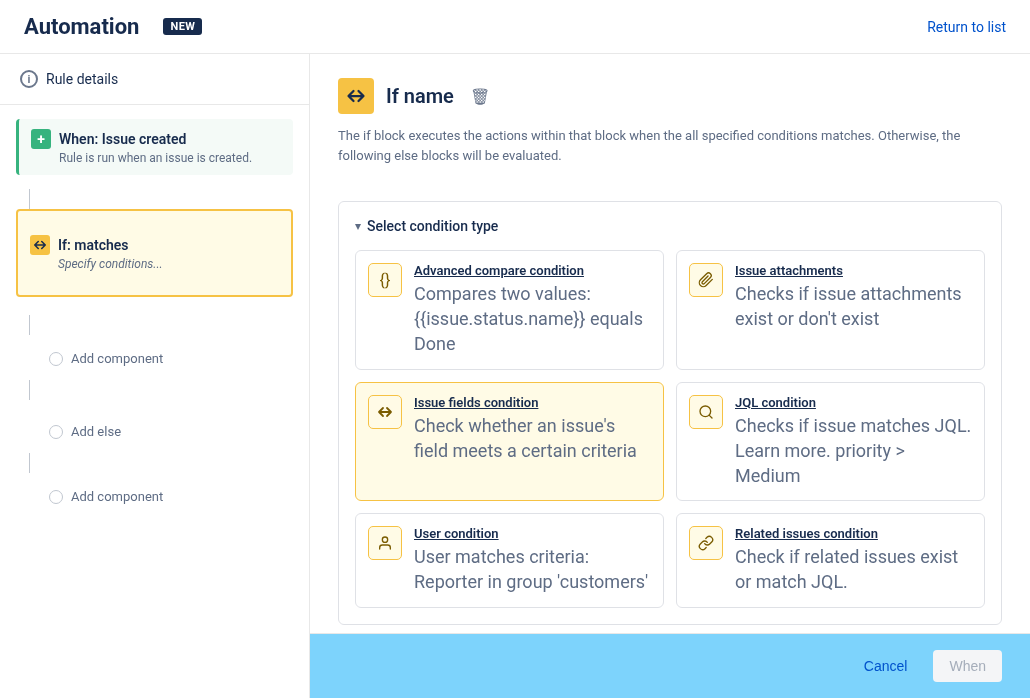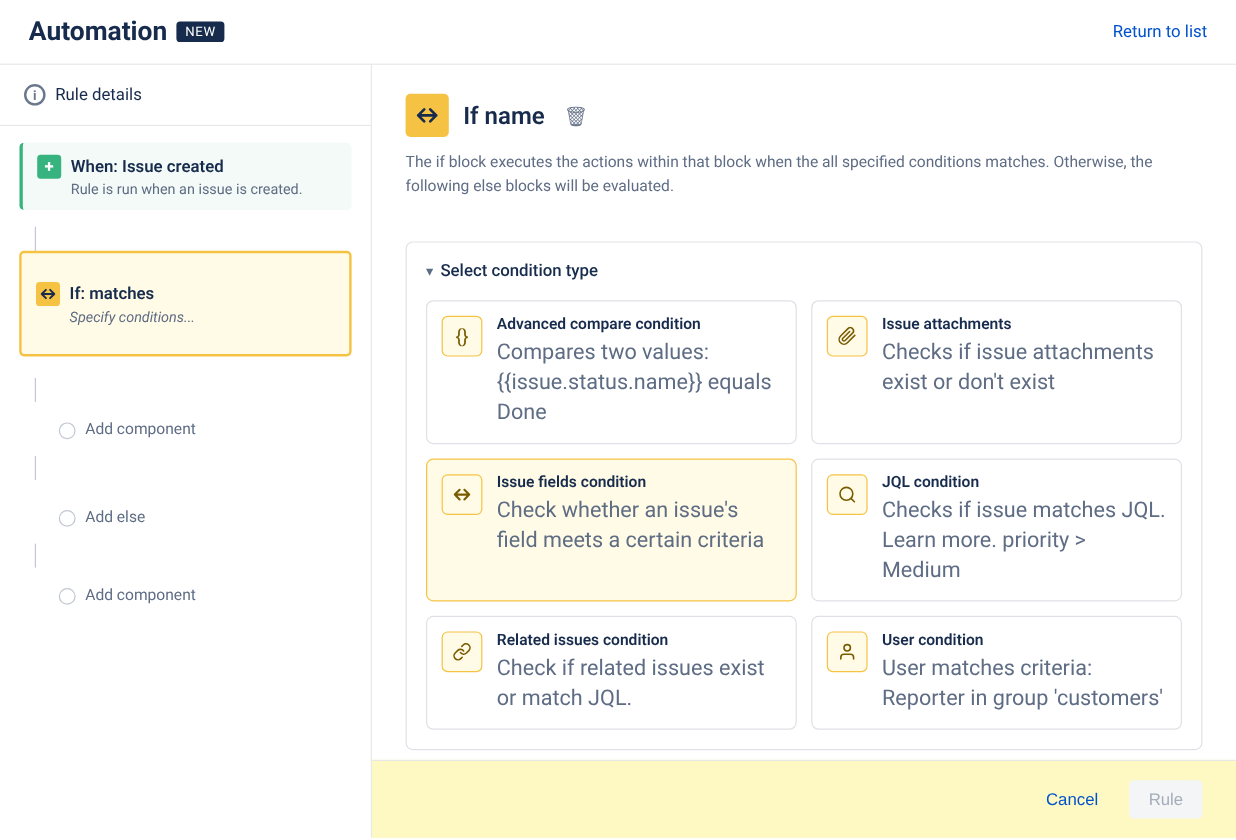--- a/index.html
+++ b/index.html
@@ -17,32 +17,32 @@
     .header {
       display: flex;
       align-items: center;
       justify-content: space-between;
       padding: 14px 24px 14px 24px;
       border-bottom: 1px solid #e8e8e8;
     }
     .header-left {
       display: flex;
       align-items: center;
-      gap: 8px;
+      gap: 24px;
     }
     .header-title {
       font-size: 22px;
       font-weight: 700;
       color: #172b4d;
     }
     .new-badge {
       background: #172b4d;
       color: #fff;
       font-size: 11px;
-      font-weight: 400;
+      font-weight: 700;
       padding: 2px 7px;
       border-radius: 3px;
       letter-spacing: 0.5px;
     }
     .return-link {
       color: #0052cc;
       text-decoration: none;
       font-size: 14px;
       cursor: pointer;
     }
@@ -304,20 +304,21 @@
     }
 
     .condition-card-content {
       flex: 1;
     }
     .condition-card-title {
       font-weight: 600;
       font-size: 13px;
       color: #172b4d;
       margin-bottom: 3px;
+      text-decoration: underline;
     }
     .condition-card-desc {
       font-size: 18px;
       color: #5e6c84;
       line-height: 1.4;
     }
 
     
     .add-conditions {
       display: flex;
@@ -333,21 +334,21 @@
     .footer {
       display: flex;
       justify-content: flex-end;
       gap: 10px;
       padding: 16px 28px;
       border-top: 1px solid #e8e8e8;
       position: absolute;
       bottom: 0;
       right: 0;
       width: calc(1030px - 310px);
-      background: #fef9c3;
+      background: #7dd3fc;
       margin-top: 44px;
     }
     .btn-cancel {
       background: none;
       border: none;
       color: #0052cc;
       font-size: 14px;
       padding: 8px 16px;
       cursor: pointer;
       border-radius: 4px;
@@ -493,50 +494,50 @@
           </div>
           <div class="condition-card-content">
             <div class="condition-card-title">JQL condition</div>
             <div class="condition-card-desc">Checks if issue matches JQL. Learn more. priority &gt; Medium</div>
           </div>
         </div>
 
         <div class="condition-card">
           <div class="condition-icon-box">
             <svg width="16" height="16" viewBox="0 0 24 24" fill="none" stroke="#7a5c00" stroke-width="2" stroke-linecap="round" stroke-linejoin="round">
+              <path d="M20 21v-2a4 4 0 00-4-4H8a4 4 0 00-4 4v2"></path>
+              <circle cx="12" cy="7" r="4"></circle>
+            </svg>
+          </div>
+          <div class="condition-card-content">
+            <div class="condition-card-title">User condition</div>
+            <div class="condition-card-desc">User matches criteria: Reporter in group 'customers'</div>
+          </div>
+        </div>
+
+        <div class="condition-card">
+          <div class="condition-icon-box">
+            <svg width="16" height="16" viewBox="0 0 24 24" fill="none" stroke="#7a5c00" stroke-width="2" stroke-linecap="round" stroke-linejoin="round">
               <path d="M10 13a5 5 0 007.54.54l3-3a5 5 0 00-7.07-7.07l-1.72 1.71"></path>
               <path d="M14 11a5 5 0 00-7.54-.54l-3 3a5 5 0 007.07 7.07l1.71-1.71"></path>
             </svg>
           </div>
           <div class="condition-card-content">
             <div class="condition-card-title">Related issues condition</div>
             <div class="condition-card-desc">Check if related issues exist or match JQL.</div>
           </div>
         </div>
 
-        <div class="condition-card">
-          <div class="condition-icon-box">
-            <svg width="16" height="16" viewBox="0 0 24 24" fill="none" stroke="#7a5c00" stroke-width="2" stroke-linecap="round" stroke-linejoin="round">
-              <path d="M20 21v-2a4 4 0 00-4-4H8a4 4 0 00-4 4v2"></path>
-              <circle cx="12" cy="7" r="4"></circle>
-            </svg>
-          </div>
-          <div class="condition-card-content">
-            <div class="condition-card-title">User condition</div>
-            <div class="condition-card-desc">User matches criteria: Reporter in group 'customers'</div>
-          </div>
-        </div>
-
       </div>
     </div>
 
     <div class="add-conditions">
       <span style="font-size: 16px; font-weight: 600;">+</span>
       <span>Add conditions...</span>
     </div>
 
     <div class="footer">
       <button class="btn-cancel">Cancel</button>
-      <button class="btn-save">Rule</button>
+      <button class="btn-save">When</button>
     </div>
 
   </div>
 </div>
 
 </body></html>

